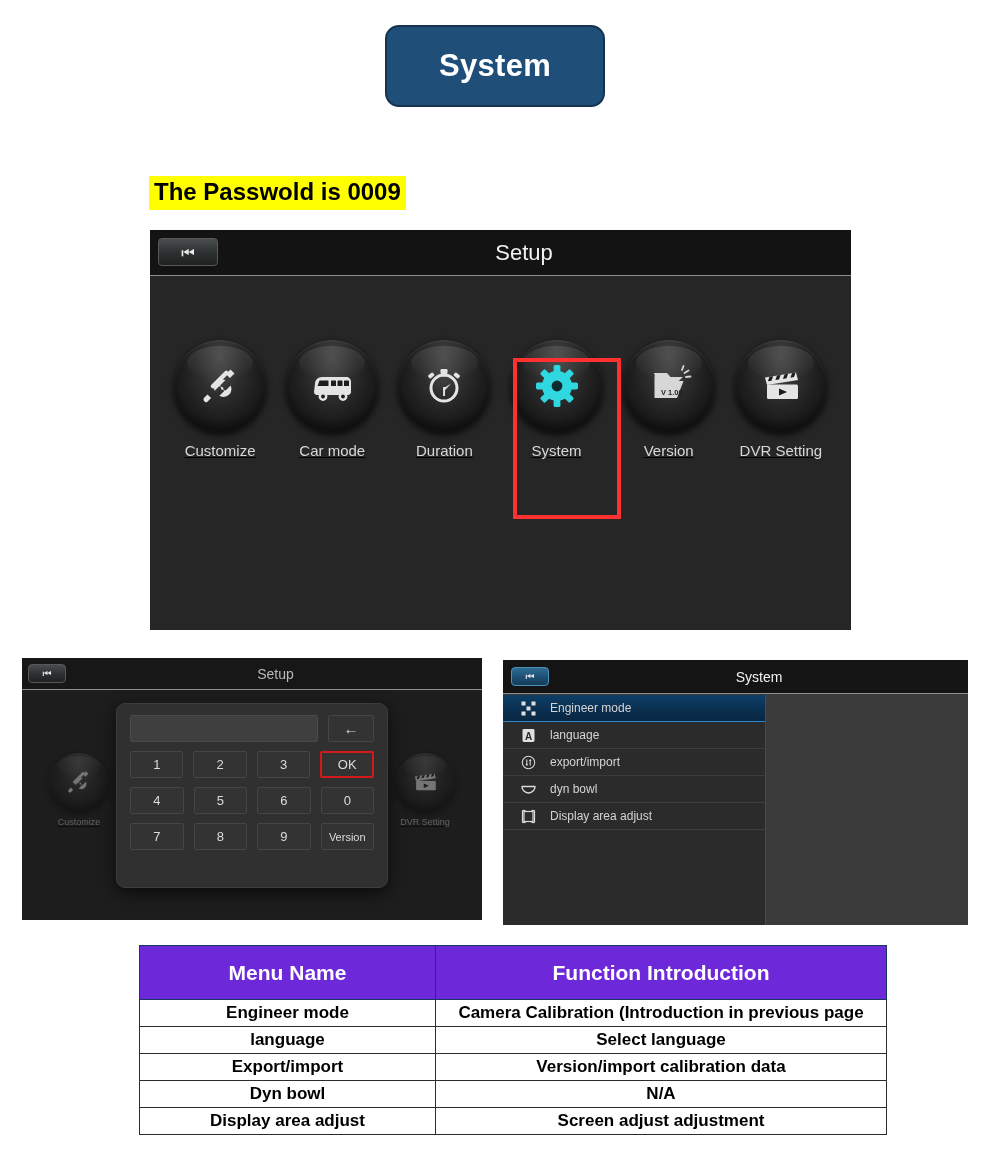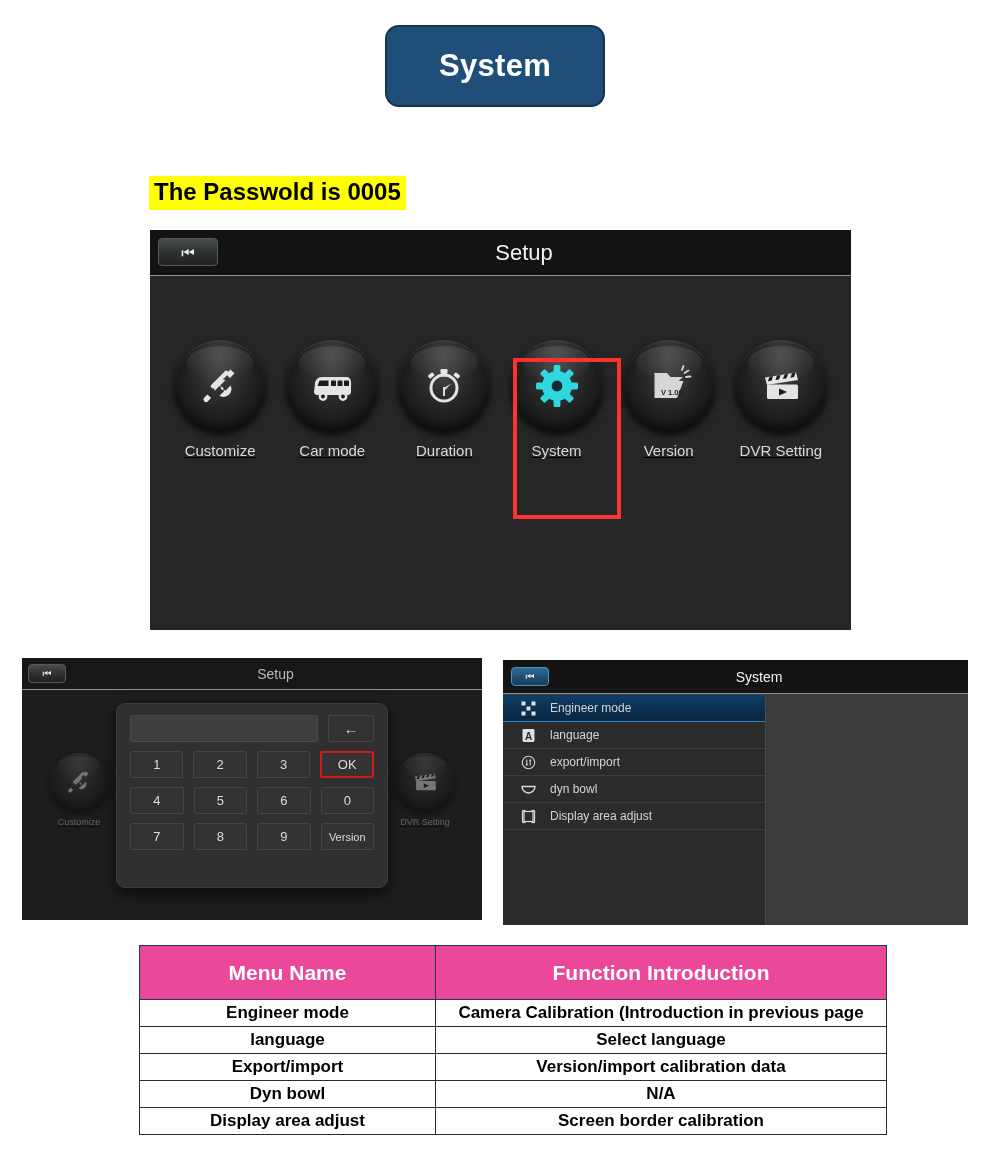--- a/index.html
+++ b/index.html
@@ -319,21 +319,21 @@
     table-layout: fixed;
   }
   .info-table th,
   .info-table td {
     border: 1px solid #2c2c2c;
     text-align: center;
     font-weight: bold;
     box-sizing: border-box;
   }
   .info-table th {
-    background: #ec4899;
+    background: #6d28d9;
     color: #ffffff;
     font-size: 21px;
     height: 54px;
     border-color: #17395a;
   }
   .info-table td {
     color: #000000;
     font-size: 17px;
     height: 27px;
     padding: 2px 4px;
@@ -341,21 +341,21 @@
   .info-table col.c1 { width: 296px; }
   .info-table col.c2 { width: 451px; }
 </style>
 </head>
 <body>
 
 <div class="header-pill">
   <span class="header-pill-text">System</span>
 </div>
 
-<div class="note-hl">The Passwold is 0005</div>
+<div class="note-hl">The Passwold is 0009</div>
 
 <div class="device" id="setup-main">
 
   <div class="dev-titlebar">
     <div class="backbtn dark">
       <span>⏮</span>
     </div>
     <div class="dev-title">Setup</div>
   </div>
 
@@ -674,16 +674,16 @@
     <tr>
       <td>Export/import</td>
       <td>Version/import calibration data</td>
     </tr>
     <tr>
       <td>Dyn bowl</td>
       <td>N/A</td>
     </tr>
     <tr>
       <td>Display area adjust</td>
-      <td>Screen border calibration</td>
+      <td>Screen adjust adjustment</td>
     </tr>
   </tbody>
 </table>
 
 </body></html>

